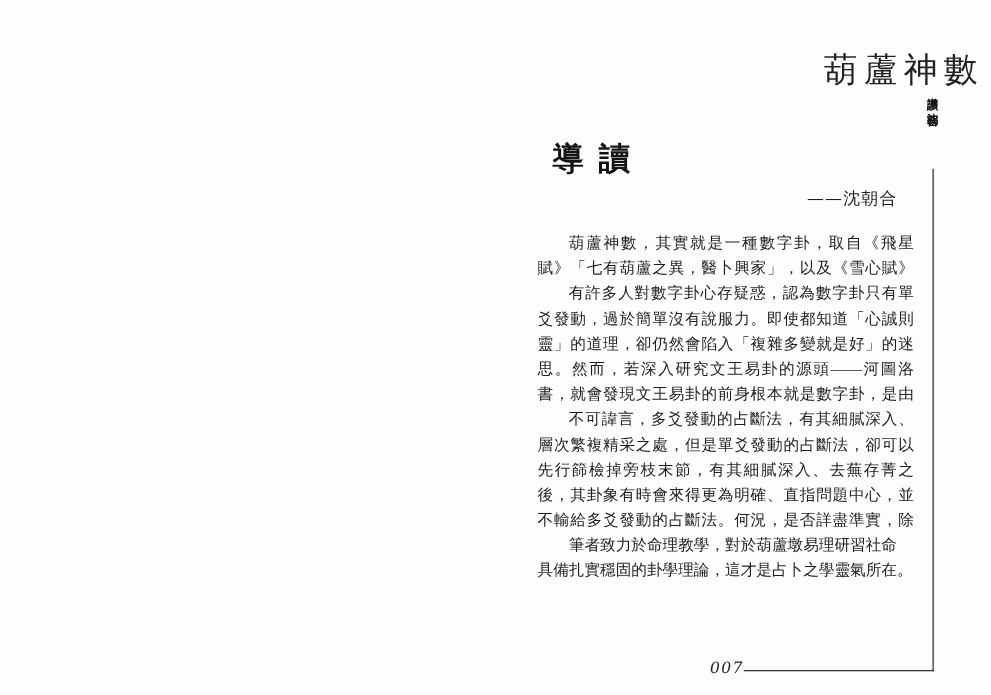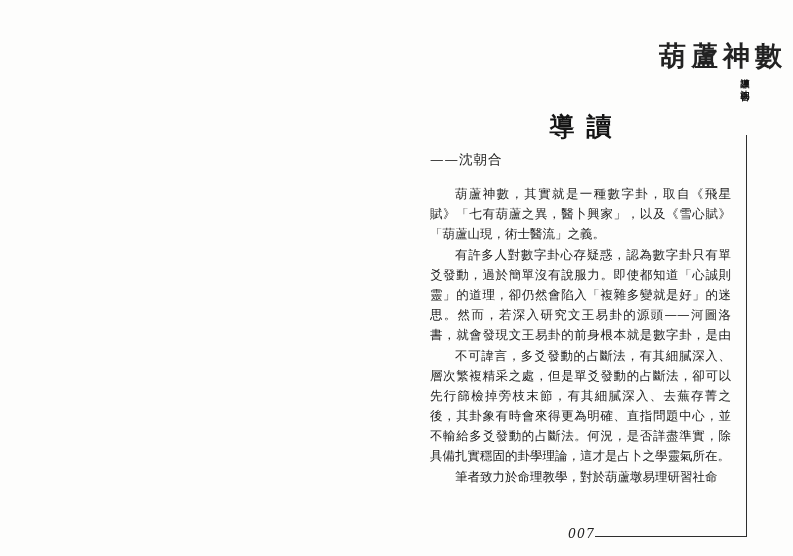--- a/index.html
+++ b/index.html
@@ -5,21 +5,21 @@
   html,body { margin:0; padding:0; background:#e8e8e8; }
   .screen {
     position:relative; width:793px; height:556px;
     background:#fdfdfc; overflow:hidden;
     font-family:"DejaVu Serif", serif;
     color:#1b1b1b;
   }
   
   .header-title {
     position:absolute; left:659px; top:38px; width:132px;
-    font-size:27px; font-weight:bold; letter-spacing:5px;
+    font-size:27px; font-weight:normal; letter-spacing:5px;
     white-space:nowrap;
     font-family:"DejaVu Serif", serif;
     color:#222;
   }
   
   .sidebar-vertical {
     position:absolute; left:738px; top:71px; height:64px;
     writing-mode:vertical-rl; text-orientation:upright;
     font-size:9px; font-weight:bold; letter-spacing:1px;
     color:#161616;
@@ -27,35 +27,35 @@
   }
   
   .corner-rule {
     position:absolute; left:595px; top:135px; width:151px; height:401px;
     border-right:1.5px solid #2e2e2e;
     border-bottom:1.5px solid #2e2e2e;
   }
   
   .content { position:absolute; left:430px; top:110px; width:301px; }
   .title {
-    margin:0; text-align:center;
+    margin:0; 
     font-size:25px; line-height:34px; font-weight:bold;
     letter-spacing:12px; text-indent:12px;
     color:#141414;
   }
   .byline {
-    margin-top:8px; text-align:left; padding-right:13px;
+    margin-top:8px; text-align:right; padding-right:13px;
     font-size:13.5px; line-height:15px; letter-spacing:1px;
     color:#1b1b1b;
   }
   .body { margin-top:17px; }
   .bodyline {
     height:20.2px; line-height:20.2px; font-size:12.5px;
     text-align:justify; text-align-last:justify;
-    color:#1d1d1d; white-space:nowrap;
+    color:#1d1d1d; white-space:nowrap;font-family:Liberation Serif, serif;
   }
   .bodyline.first { text-indent:2em; }
   .bodyline.last  { text-align-last:left; }
   
   .page-number {
     position:absolute; left:568px; top:526px;
     font-size:12.5px; font-style:italic; letter-spacing:1px;
     color:#222;
     font-family:"DejaVu Serif", serif;
     text-align:center;
@@ -71,31 +71,30 @@
   <div class="sidebar-vertical">導讀／沈朝合</div>
 
   <div class="corner-rule"></div>
 
   <div class="content">
     <h1 class="title">導讀</h1>
     <div class="byline">——沈朝合</div>
     <div class="body" id="body-text">
         <div class="bodyline first">葫蘆神數，其實就是一種數字卦，取自《飛星</div>
         <div class="bodyline">賦》「七有葫蘆之異，醫卜興家」，以及《雪心賦》</div>
-        <div class="bodyline last">「葫蘆山現，術士醫流」之義。</div>
         <div class="bodyline first">有許多人對數字卦心存疑惑，認為數字卦只有單</div>
         <div class="bodyline">爻發動，過於簡單沒有說服力。即使都知道「心誠則</div>
         <div class="bodyline">靈」的道理，卻仍然會陷入「複雜多變就是好」的迷</div>
         <div class="bodyline">思。然而，若深入研究文王易卦的源頭——河圖洛</div>
         <div class="bodyline">書，就會發現文王易卦的前身根本就是數字卦，是由</div>
         <div class="bodyline first">不可諱言，多爻發動的占斷法，有其細膩深入、</div>
         <div class="bodyline">層次繁複精采之處，但是單爻發動的占斷法，卻可以</div>
         <div class="bodyline">先行篩檢掉旁枝末節，有其細膩深入、去蕪存菁之</div>
         <div class="bodyline">後，其卦象有時會來得更為明確、直指問題中心，並</div>
         <div class="bodyline">不輸給多爻發動的占斷法。何況，是否詳盡準實，除</div>
+        <div class="bodyline first last">筆者致力於命理教學，對於葫蘆墩易理研習社命</div>
         <div class="bodyline last">具備扎實穩固的卦學理論，這才是占卜之學靈氣所在。</div>
-        <div class="bodyline first last">筆者致力於命理教學，對於葫蘆墩易理研習社命</div>
       </div>
   </div>
 
   <div class="page-number">007</div>
 
 </div>
 
 </body></html>

